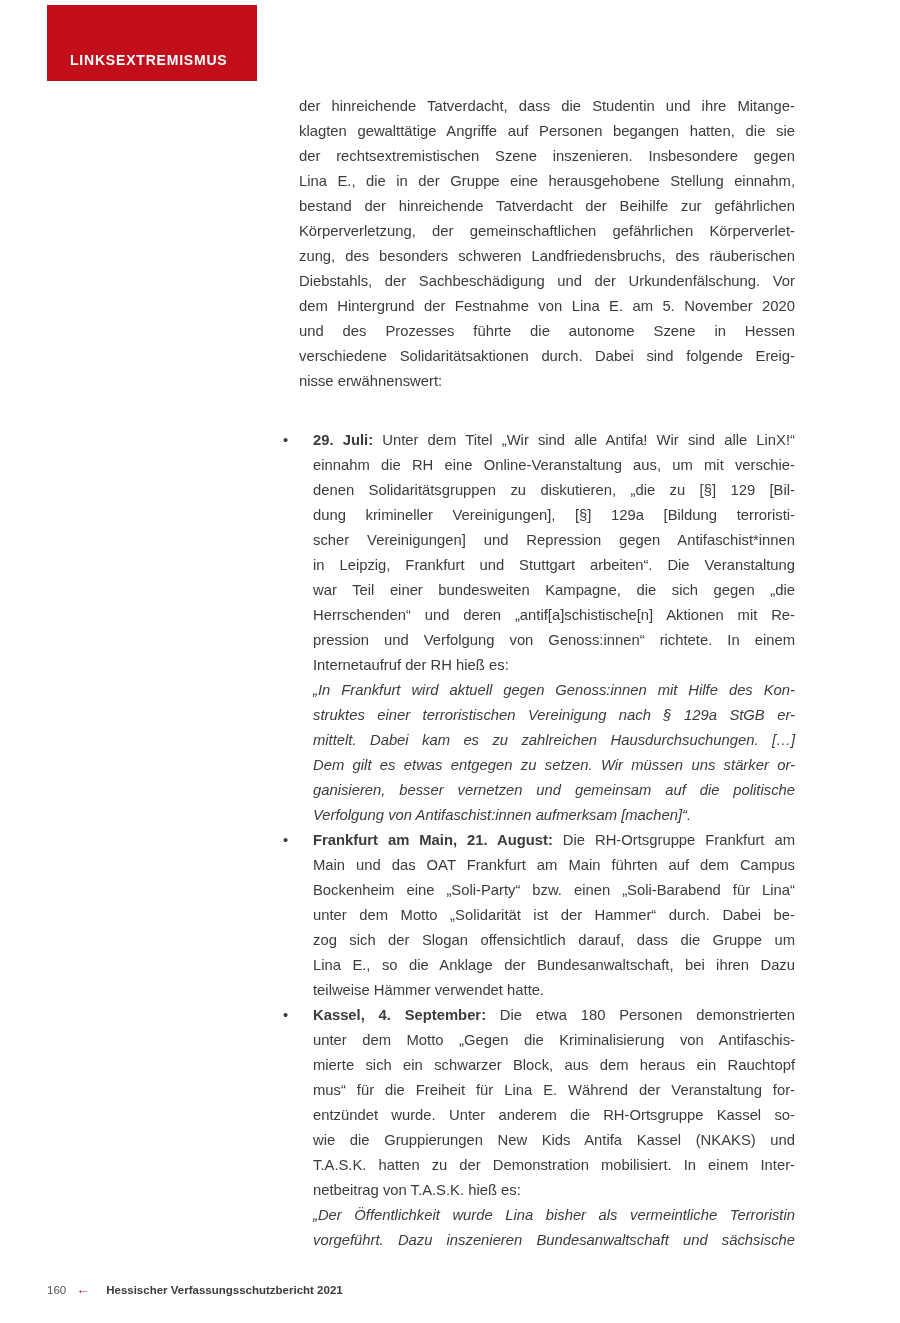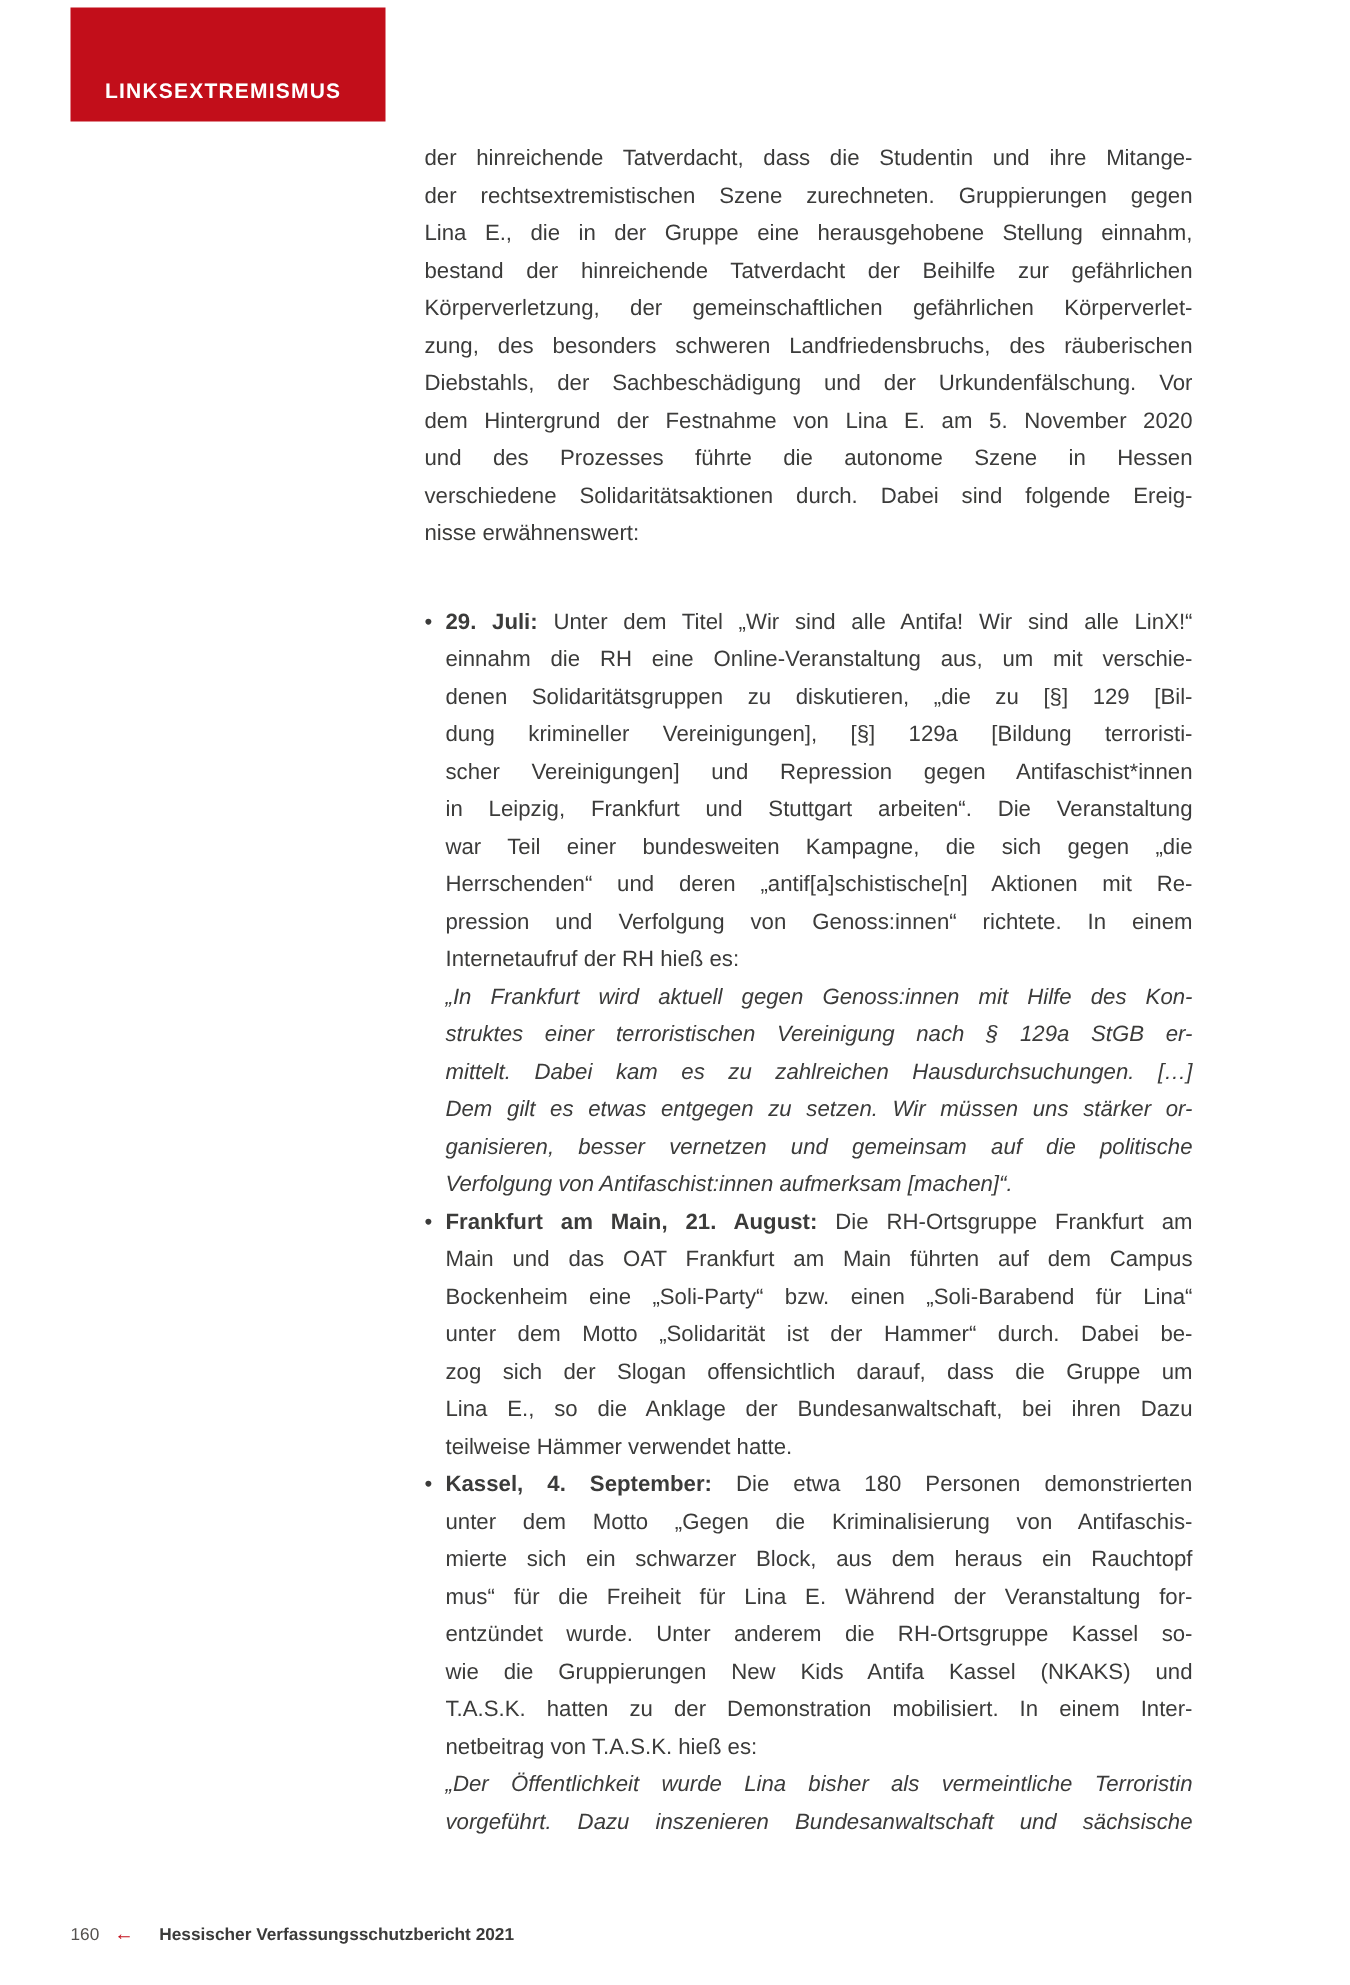--- a/index.html
+++ b/index.html
@@ -33,20 +33,21 @@
     position: absolute;
     top: 94px;
     left: 283px;
     width: 512px;
     font-size: 14.8px;
     line-height: 25px;
   }
   .line {
     text-align: justify;
     text-justify: inter-word;
+    margin-left: 16px;
   }
   .just {
     text-align-last: justify;
   }
   .bullets { margin-top: 34px; }
   .bullet-item {
     position: relative;
     padding-left: 14px;
   }
   .bullet-marker {
@@ -84,21 +85,22 @@
 <div class="page">
 
   <div class="banner">
     <span class="banner-label">LINKSEXTREMISMUS</span>
   </div>
 
   <div class="content">
 
     <div class="paragraph">
       <div class="line just">der hinreichende Tatverdacht, dass die Studentin und ihre Mitange-</div>
-      <div class="line just">der rechtsextremistischen Szene zurechneten. Gruppierungen gegen</div>
+      <div class="line just">klagten gewalttätige Angriffe auf Personen begangen hatten, die sie</div>
+      <div class="line just">der rechtsextremistischen Szene inszenieren. Insbesondere gegen</div>
       <div class="line just">Lina E., die in der Gruppe eine herausgehobene Stellung einnahm,</div>
       <div class="line just">bestand der hinreichende Tatverdacht der Beihilfe zur gefährlichen</div>
       <div class="line just">Körperverletzung, der gemeinschaftlichen gefährlichen Körperverlet-</div>
       <div class="line just">zung, des besonders schweren Landfriedensbruchs, des räuberischen</div>
       <div class="line just">Diebstahls, der Sachbeschädigung und der Urkundenfälschung. Vor</div>
       <div class="line just">dem Hintergrund der Festnahme von Lina E. am 5. November 2020</div>
       <div class="line just">und des Prozesses führte die autonome Szene in Hessen</div>
       <div class="line just">verschiedene Solidaritätsaktionen durch. Dabei sind folgende Ereig-</div>
       <div class="line">nisse erwähnenswert:</div>
     </div>

